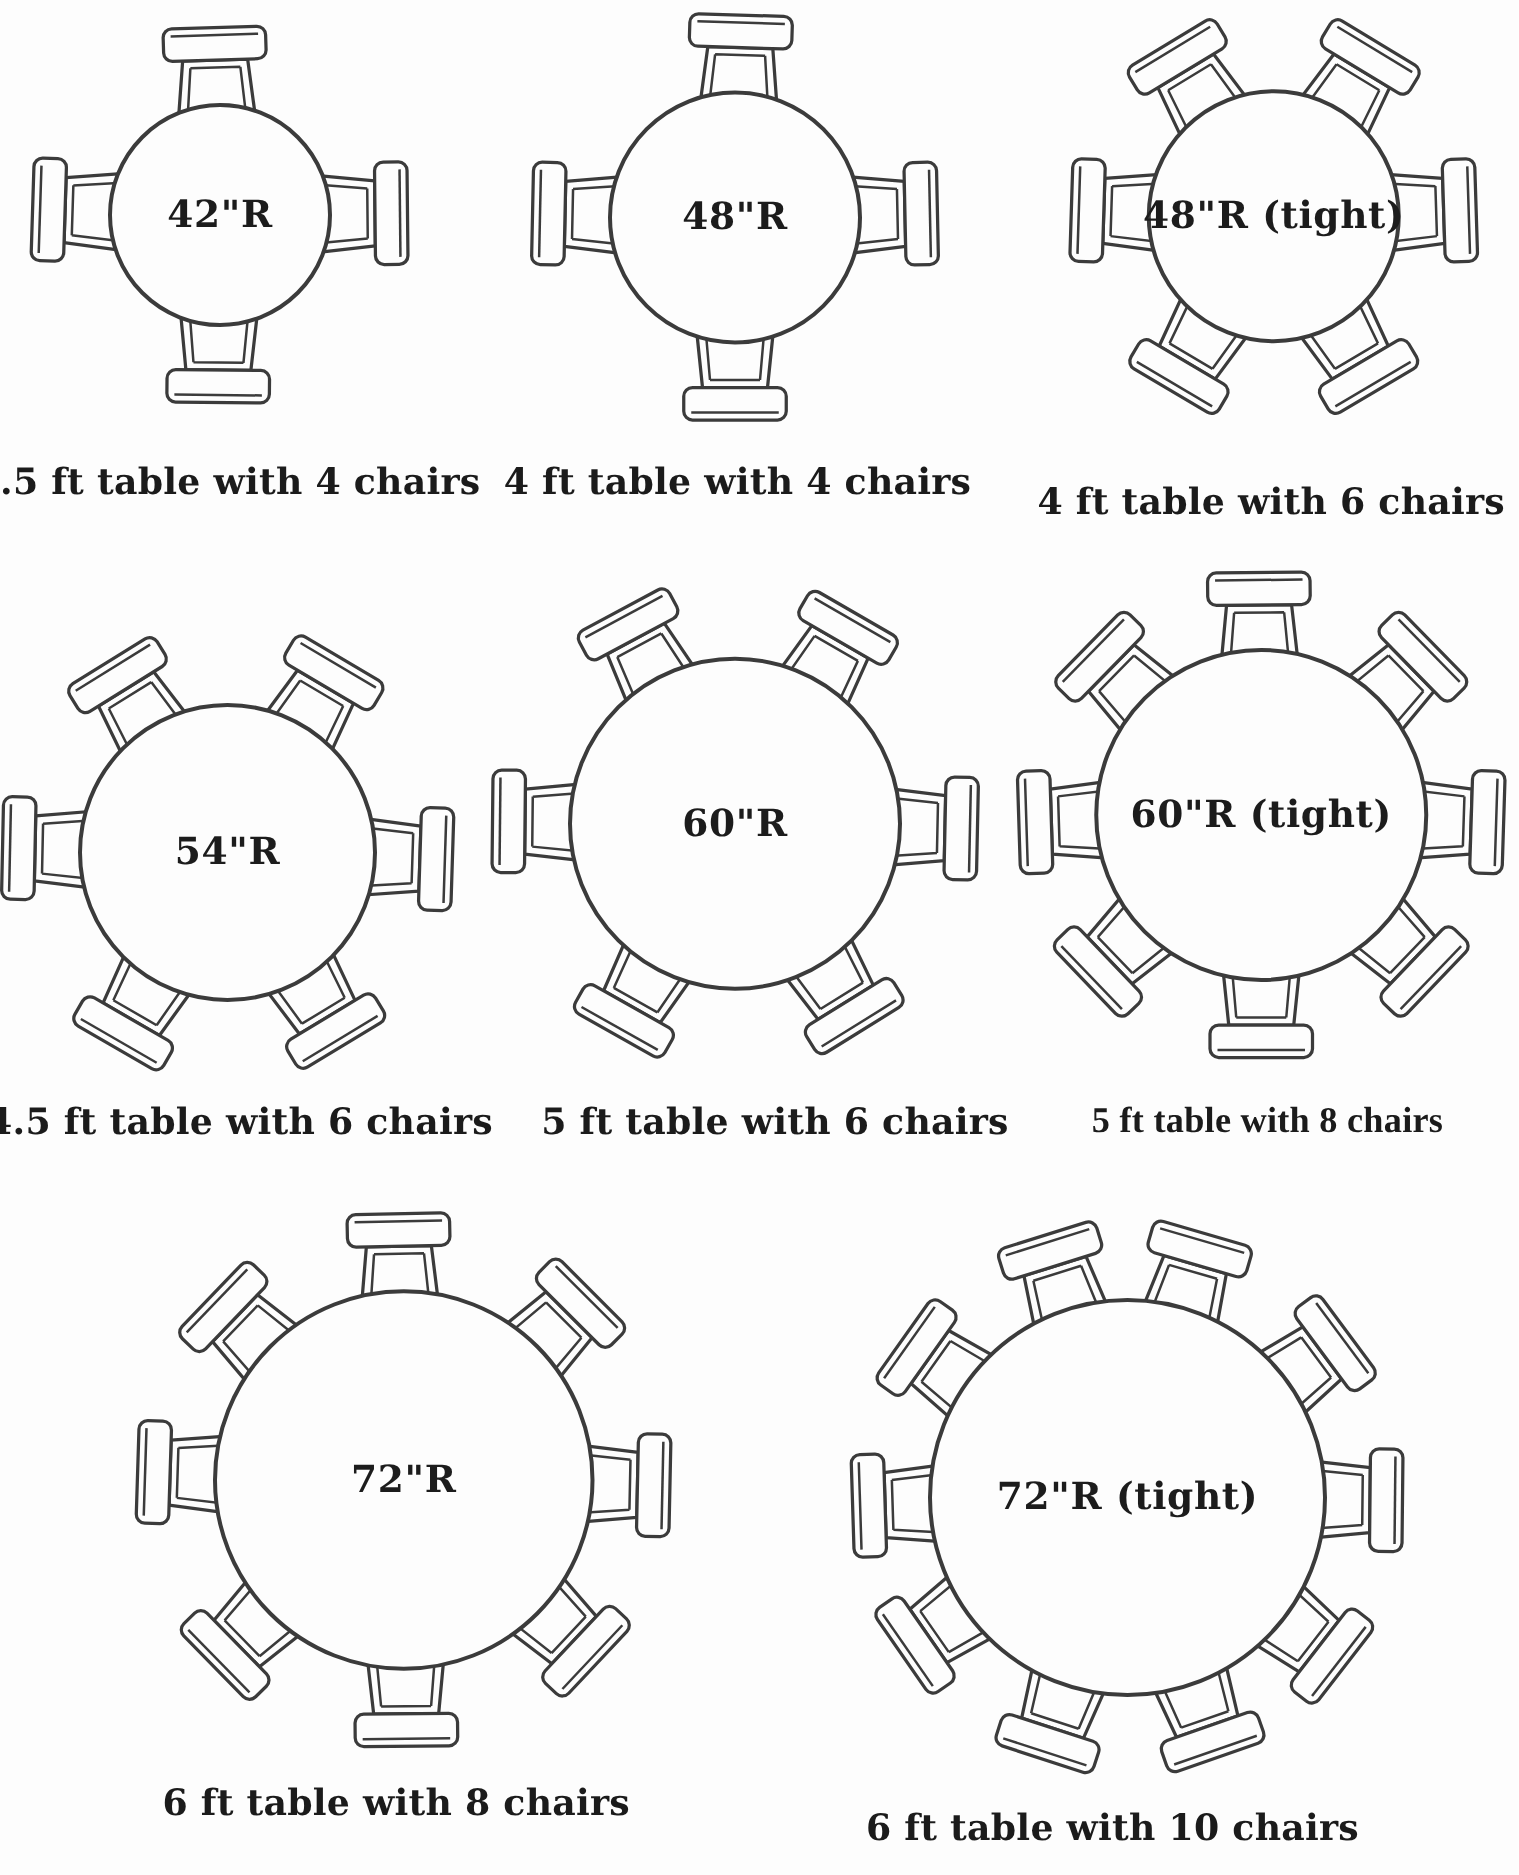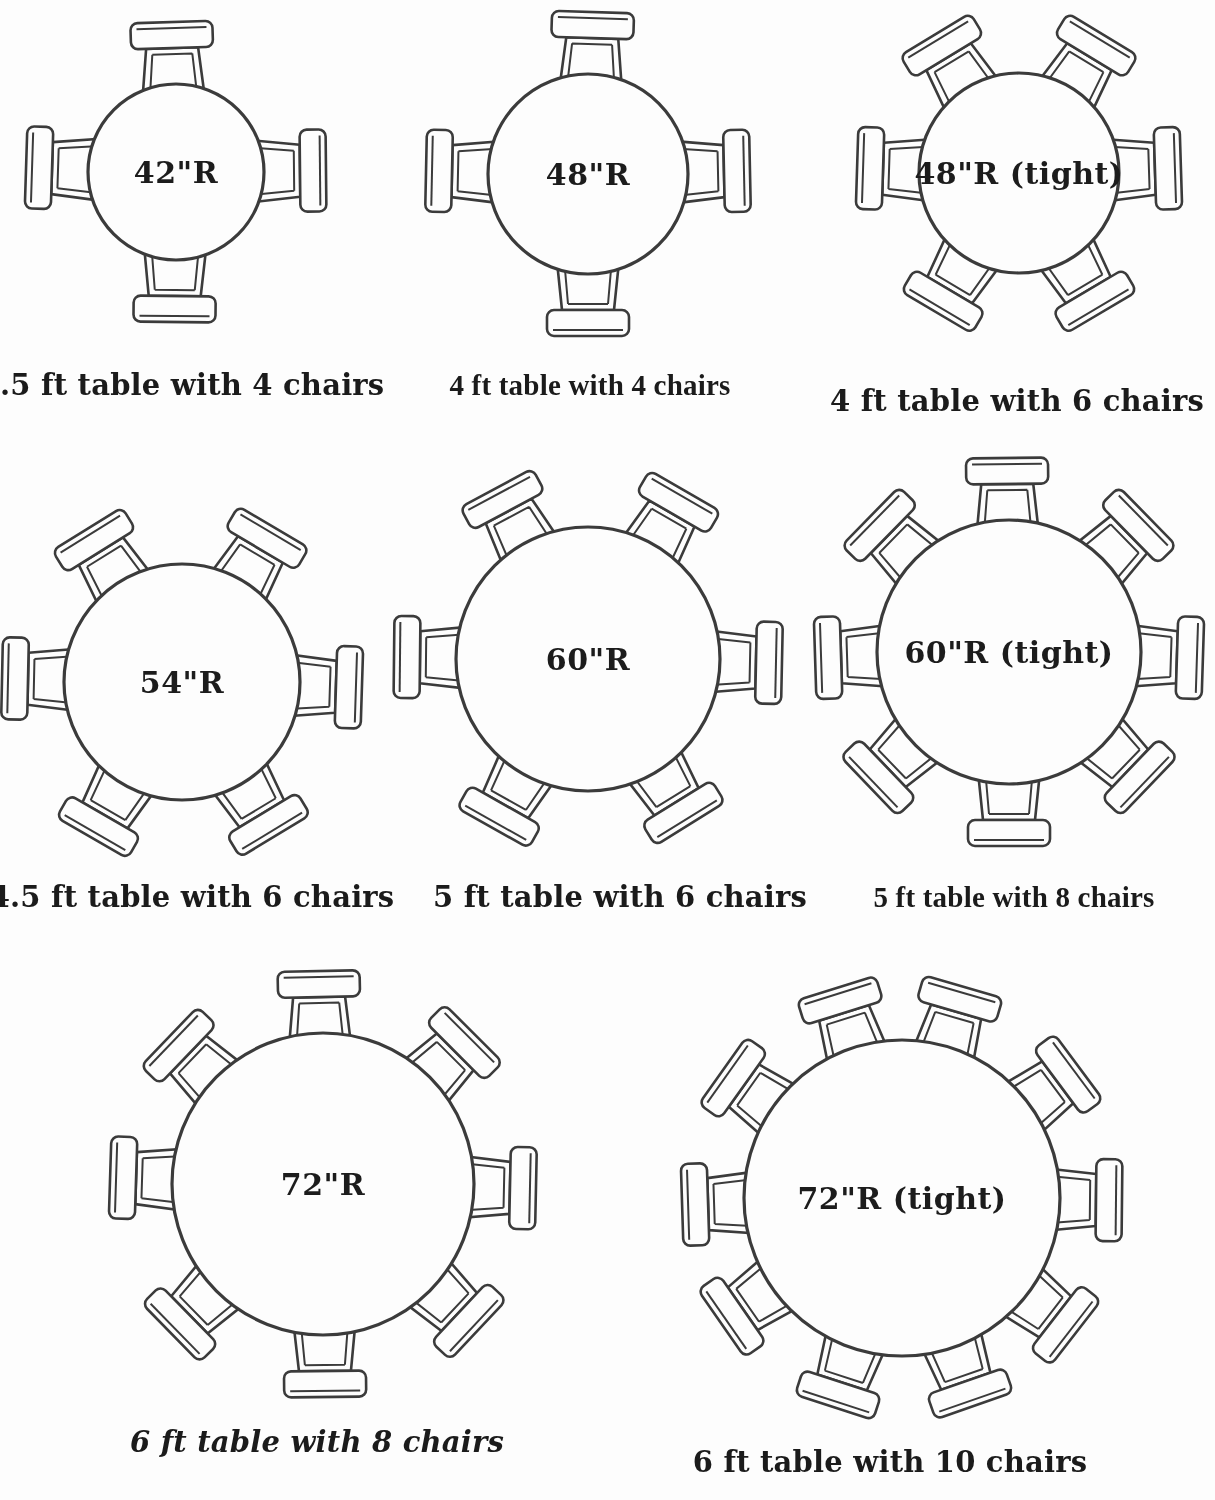--- a/index.html
+++ b/index.html
@@ -386,21 +386,21 @@
   <div class="size-label" style="left: 176px; top: 172px;">42"R</div>
   <div class="size-label" style="left: 588px; top: 174px;">48"R</div>
   <div class="size-label" style="left: 1019px; top: 173px;">48"R (tight)</div>
   <div class="size-label" style="left: 182px; top: 682px;">54"R</div>
   <div class="size-label" style="left: 588px; top: 659px;">60"R</div>
   <div class="size-label" style="left: 1009px; top: 652px;">60"R (tight)</div>
   <div class="size-label" style="left: 323px; top: 1184px;">72"R</div>
   <div class="size-label" style="left: 902px; top: 1198px;">72"R (tight)</div>
 
   <div class="caption" style="left: 182px; top: 385px;">3.5 ft table with 4 chairs</div>
-  <div class="caption" style="left: 590px; top: 385px; font-family: Liberation Serif, serif;">4 ft table with 4 chairs</div>
+  <div class="caption" style="left: 590px; top: 385px;">4 ft table with 4 chairs</div>
   <div class="caption" style="left: 1017px; top: 401px;">4 ft table with 6 chairs</div>
   <div class="caption" style="left: 192px; top: 897px;">4.5 ft table with 6 chairs</div>
   <div class="caption" style="left: 620px; top: 897px;">5 ft table with 6 chairs</div>
   <div class="caption" style="left: 1014px; top: 897px; font-family: Liberation Serif, serif;">5 ft table with 8 chairs</div>
-  <div class="caption" style="left: 317px; top: 1442px; font-style: italic;">6 ft table with 8 chairs</div>
+  <div class="caption" style="left: 317px; top: 1442px;">6 ft table with 8 chairs</div>
   <div class="caption" style="left: 890px; top: 1446px; margin-top: 16px;">6 ft table with 10 chairs</div>
 
 </div>
 
 </body></html>

